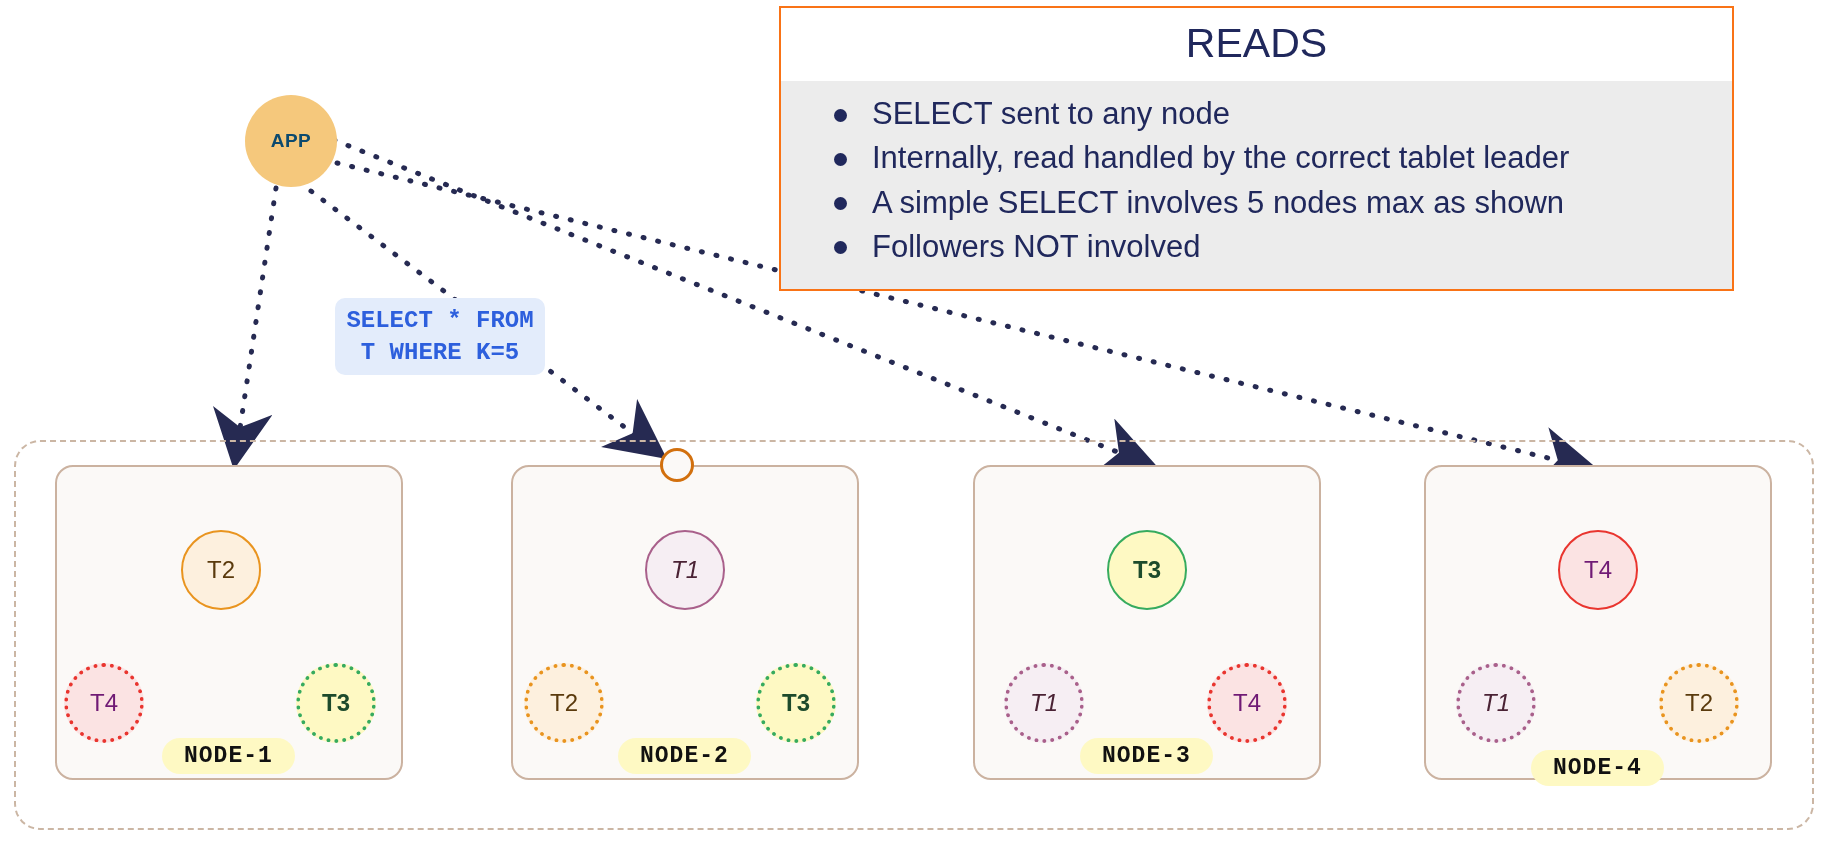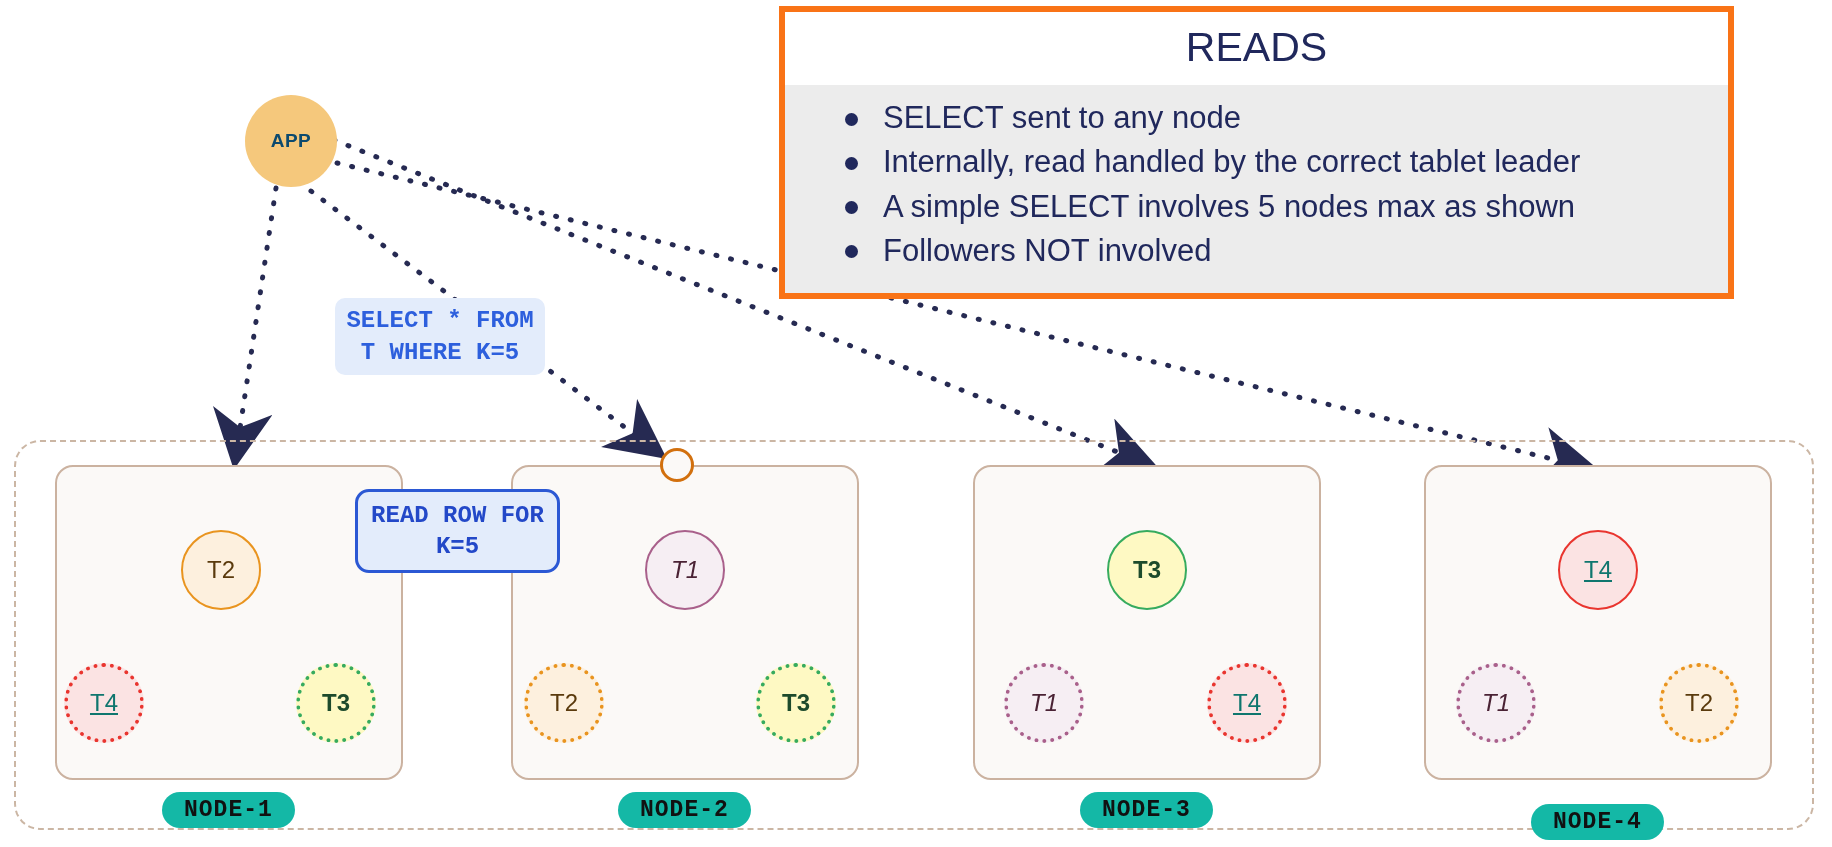--- a/index.html
+++ b/index.html
@@ -15,27 +15,27 @@
   .app-circle{
     position:absolute;left:245px;top:95px;width:92px;height:92px;border-radius:50%;
     background:#f5c87c;display:flex;align-items:center;justify-content:center;
     font-weight:bold;font-size:19px;color:#0c4a6e;letter-spacing:.5px;
     font-family:"Liberation Sans", sans-serif;
   }
 
   
   .reads-panel{
     position:absolute;left:779px;top:6px;width:955px;
-    border:6px solid #f97316;background:#ffffff;box-sizing:border-box;
+    border:2px solid #f97316;background:#ffffff;box-sizing:border-box;
   }
   .reads-title{
     text-align:center;font-size:41px;color:#20285c;padding:12px 0 14px 0;
     background:#ffffff;font-family:"Liberation Sans", sans-serif;
   }
-  .reads-body{background:#ececec;padding:9px 0 18px 12px;}
+  .reads-body{background:#ececec;padding:9px 0 18px 5px;}
   .reads-body ul{list-style:none;margin:0;padding:0 20px 0 34px;}
   .reads-body li{
     position:relative;font-size:31px;line-height:1.30;color:#20285c;
     padding-left:52px;margin:4px 0;
   }
   .reads-body li .bullet{
     position:absolute;left:14px;top:.47em;width:13px;height:13px;border-radius:50%;
     background:#20285c;
   }
 
@@ -66,22 +66,22 @@
   .node-box{
     position:absolute;top:465px;width:348px;height:315px;
     background:#fbf9f7;border:2px solid #cbb2a0;border-radius:18px;box-sizing:border-box;
   }
   .node-box.n1{left:55px;}
   .node-box.n2{left:511px;}
   .node-box.n3{left:973px;}
   .node-box.n4{left:1424px;}
 
   .node-badge{
-    position:absolute;top:792px;height:36px;line-height:36px;
-    background:#14b8a6;border-radius:18px;padding:0 22px;
+    position:absolute;top:738px;height:36px;line-height:36px;
+    background:#fef9c3;border-radius:18px;padding:0 22px;
     font-family:"Liberation Mono", monospace;font-weight:bold;
     font-size:23px;color:#111111;letter-spacing:1px;white-space:nowrap;
   }
   .node-badge.n1{left:162px;}
   .node-badge.n2{left:618px;}
   .node-badge.n3{left:1080px;}
   .node-badge.n4{left:1531px;margin-top:12px;}
 
   
   .tablet{
@@ -89,21 +89,21 @@
     justify-content:center;font-size:24px;box-sizing:border-box;
     font-family:"Liberation Sans", sans-serif;
   }
   .tablet.leader{width:80px;height:80px;border-style:solid;border-width:2px;}
   .tablet.follower{width:80px;height:80px;border-style:dotted;border-width:4px;}
 
   
   .t-T1{background:#f6eef3;border-color:#a9608b;color:#4a2234;font-style:italic;}
   .t-T2{background:#fdf0de;border-color:#e9941f;color:#5a3a0d;}
   .t-T3{background:#fef9c3;border-color:#36ab5e;color:#1d4b2c;font-weight:bold;}
-  .t-T4{background:#fbe3e3;border-color:#e9352f;color:#0f766e;text-decoration:underline;}
+  .t-T4{background:#fbe3e3;border-color:#e9352f;color:#701a75;}
 
   
   .entry-dot{
     position:absolute;left:660px;top:448px;width:34px;height:34px;border-radius:50%;
     background:#fbf9f7;border:3px solid #d2700e;box-sizing:border-box;
   }
 </style>
 </head>
 <body>
 
@@ -209,15 +209,14 @@
 
   <div class="entry-dot"></div>
 
   <div class="node-badge n1">NODE-1</div>
   <div class="node-badge n2">NODE-2</div>
   <div class="node-badge n3">NODE-3</div>
   <div class="node-badge n4">NODE-4</div>
 
   <div class="sql-label">SELECT * FROM T WHERE K=5</div>
 
-  <div class="read-label">READ ROW FOR K=5</div>
 
 </div>
 
 </body></html>

